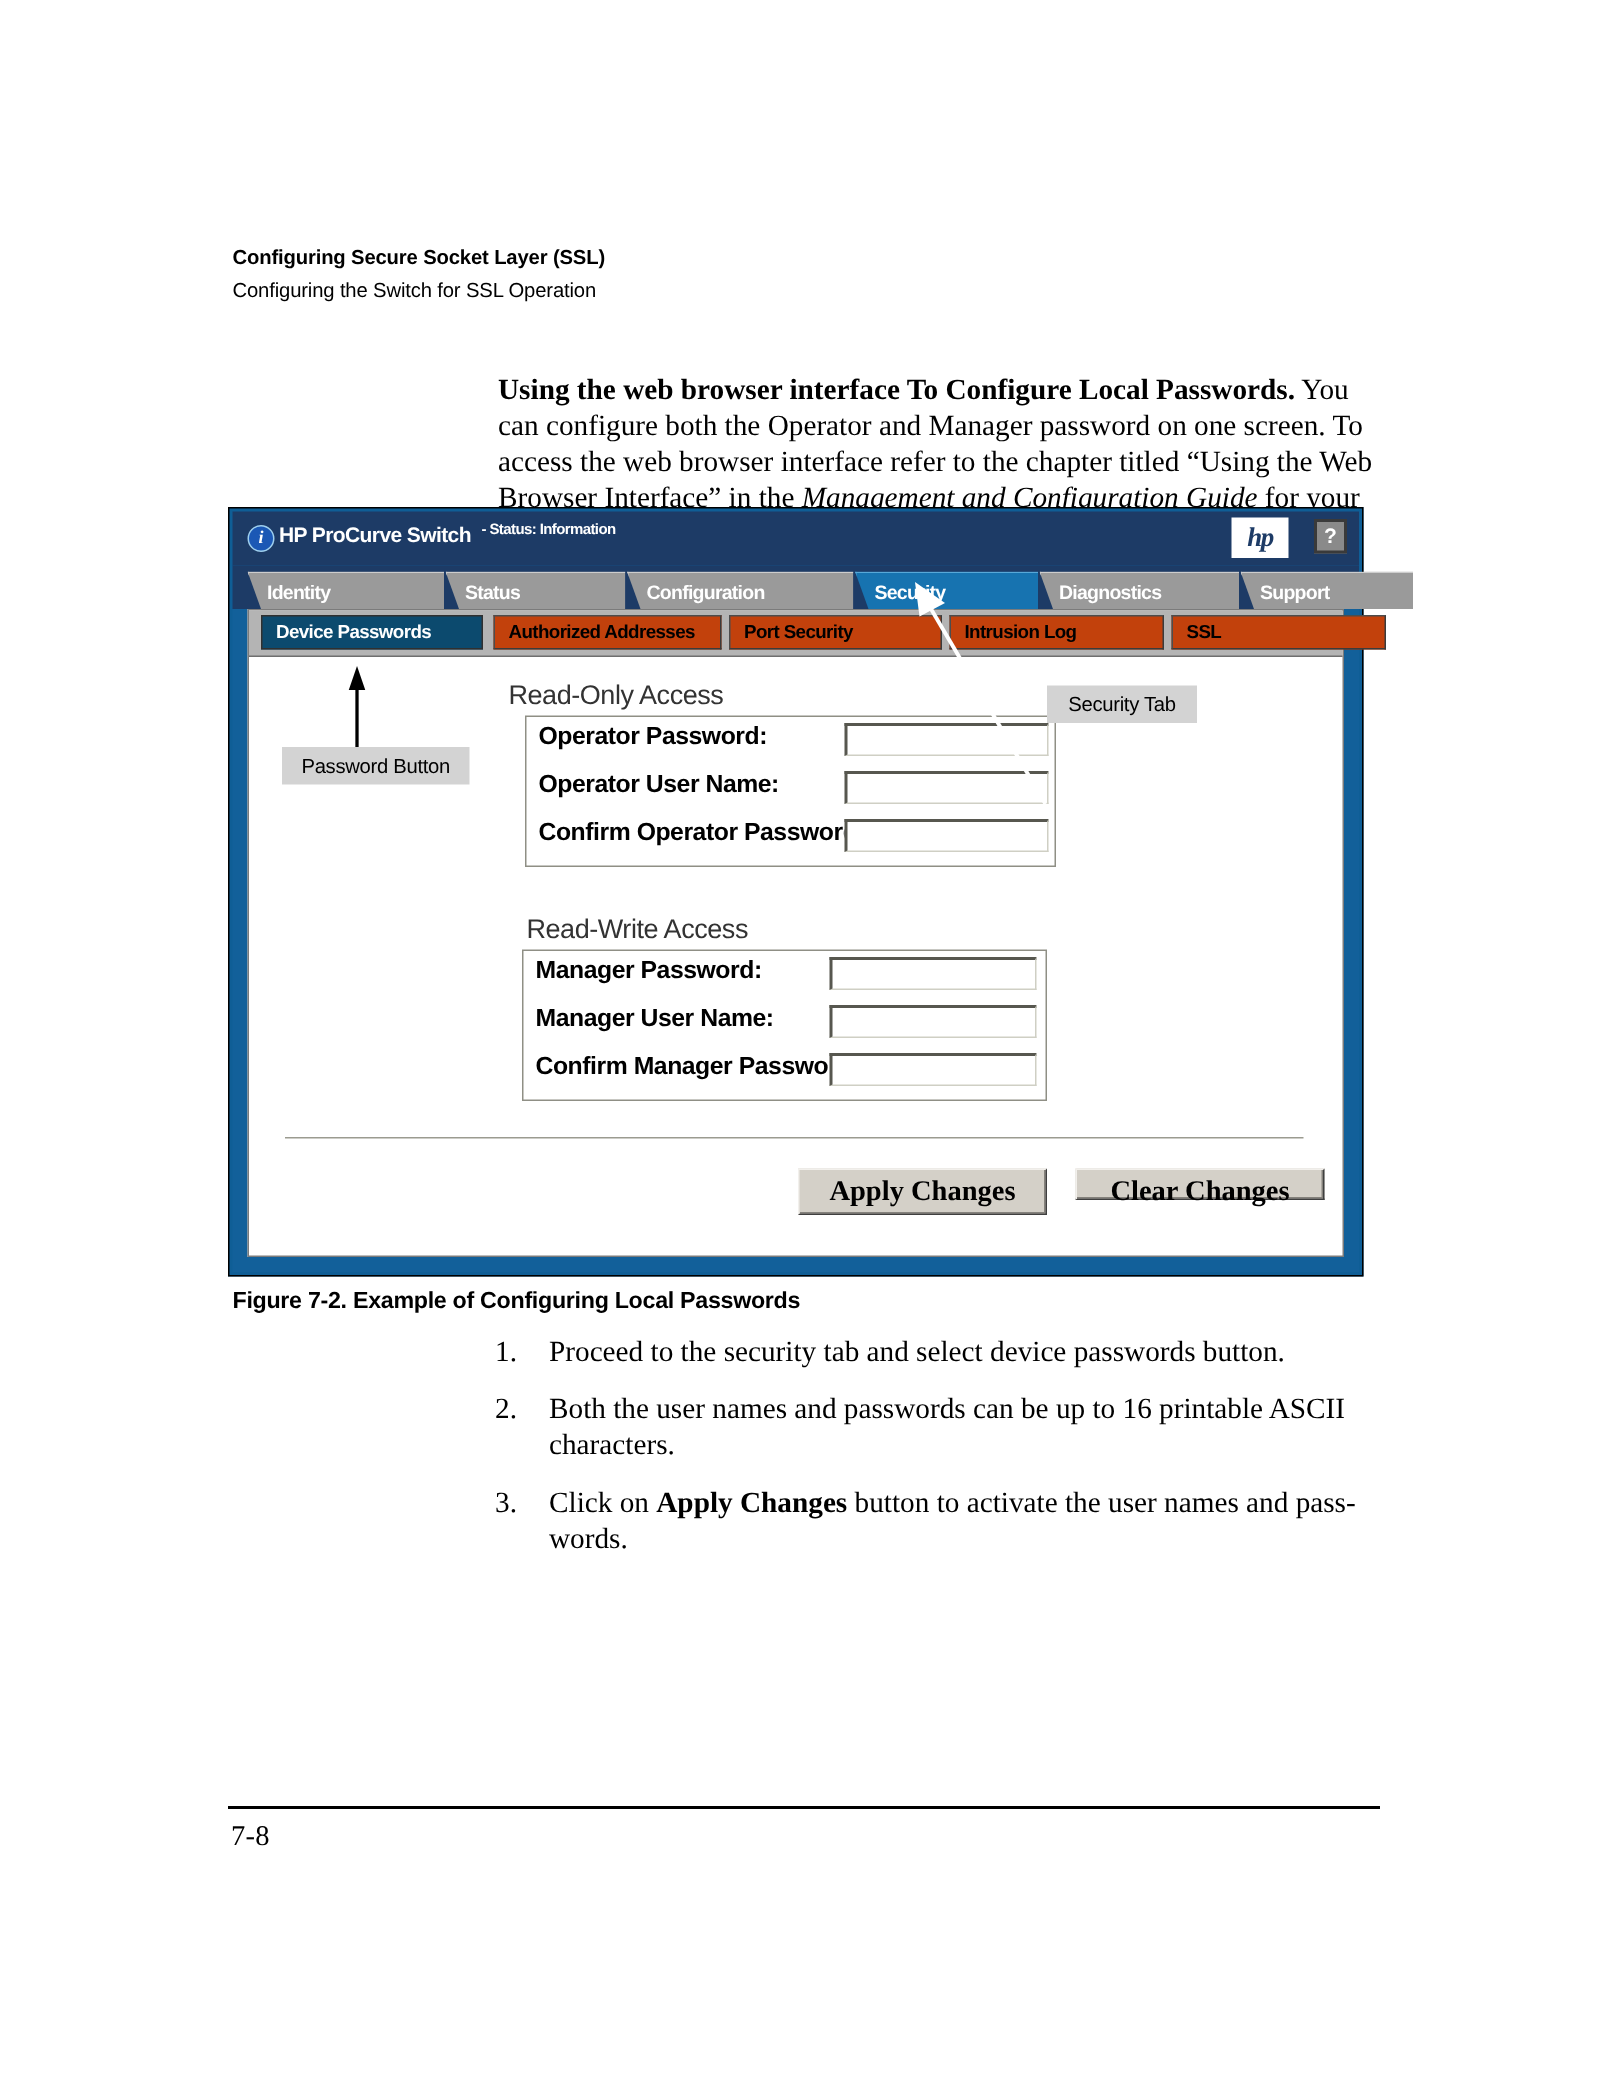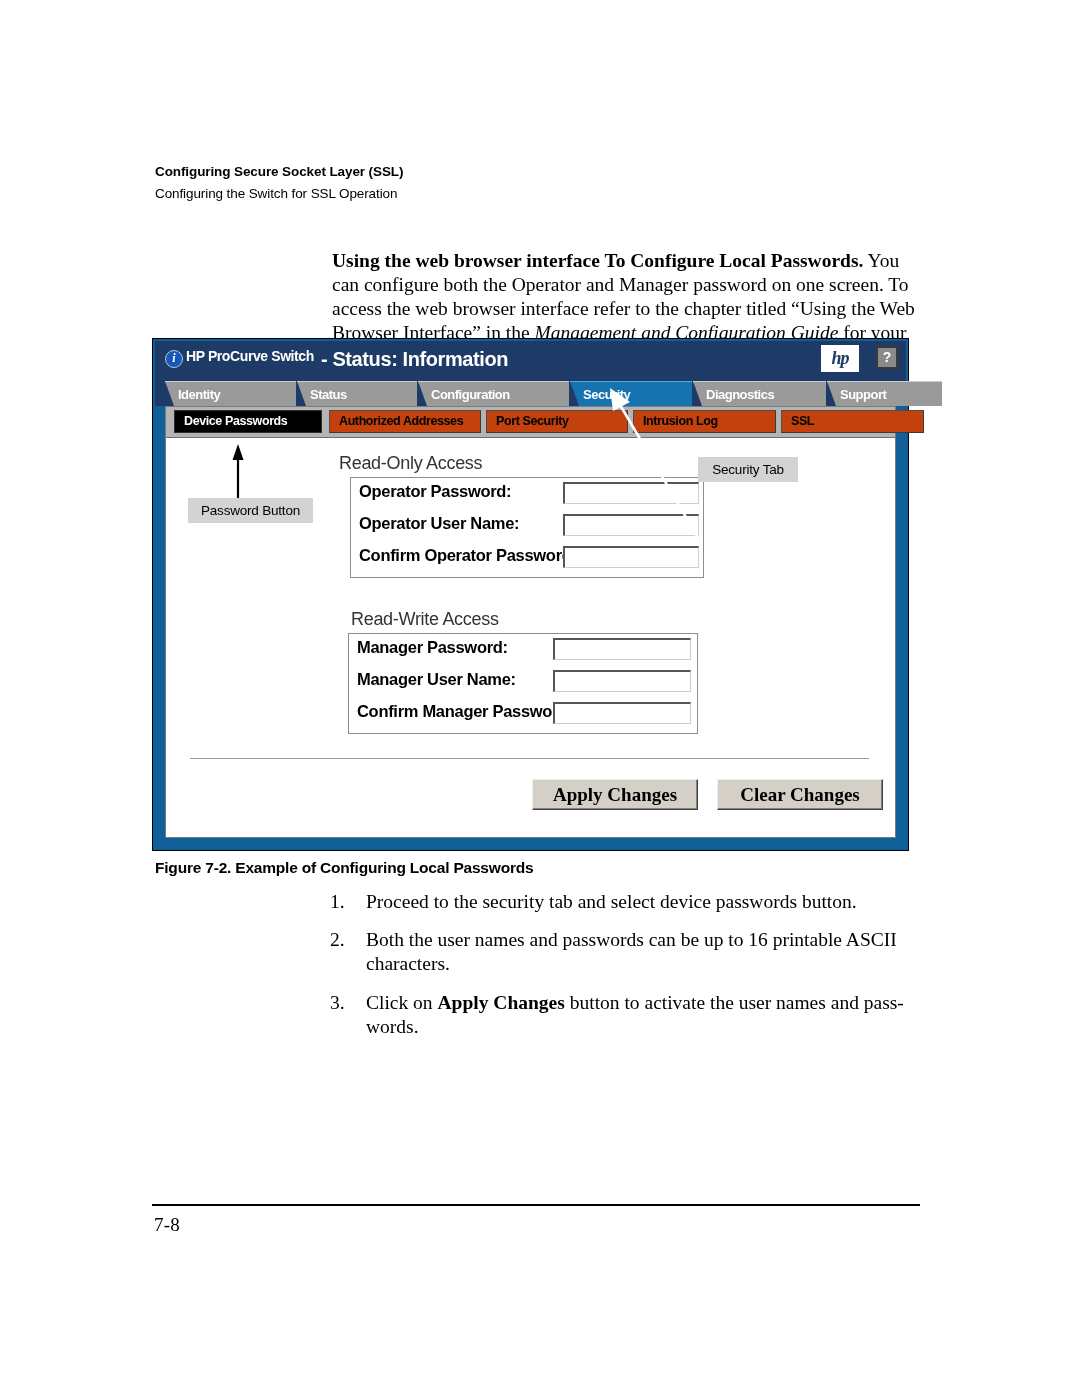--- a/index.html
+++ b/index.html
@@ -110,21 +110,21 @@
     font-size: 14px;
     letter-spacing: -0.4px;
     white-space: nowrap;
   }
   .title-status {
     position: absolute;
     left: 166px; top: 7px;
     color: #ffffff;
     font-family: "Liberation Sans", "DejaVu Sans", sans-serif;
     font-weight: bold;
-    font-size: 20px;
+    font-size: 10px;
     letter-spacing: -0.4px;
     white-space: nowrap;
   }
   .hp-logo {
     position: absolute;
     right: 47px; top: 4px;
     width: 38px; height: 27px;
     background: #ffffff;
     display: flex;
     align-items: center;
@@ -219,21 +219,21 @@
     font-family: "Liberation Sans", "DejaVu Sans", sans-serif;
     font-weight: bold;
     font-size: 12.5px;
     letter-spacing: -0.4px;
     line-height: 21px;
     padding-left: 9px;
     white-space: nowrap;
     overflow: hidden;
   }
   .subtab.selected {
-    background: #000000;
+    background: #0c4a6e;
     color: #ffffff;
     border-color: #303030;
   }
 
   
   .group-label {
     position: absolute;
     font-family: "Liberation Sans", "DejaVu Sans", sans-serif;
     font-size: 18px;
     letter-spacing: -0.3px;
@@ -437,21 +437,21 @@
             <input class="field-input" style="left: 204px; top: 4px; width: 138px;" type="text">
           </div>
           <div class="field-row" style="height:32px;">
             <span class="field-label">Confirm Manager Password:</span>
             <input class="field-input" style="left: 204px; top: 4px; width: 138px;" type="password">
           </div>
         </div>
 
         <div class="hr-divider" style="left:24px; top:351px; width:679px;"></div>
         <div class="dlg-btn" style="left:366px; top:372px; width:166px; height:31px;">Apply Changes</div>
-        <div class="dlg-btn" style="left:551px; top:372px; width:166px; height:31px;">Clear Changes</div>
+        <div class="dlg-btn" style="left:551px; top:372px; width:166px; height:21px;">Clear Changes</div>
       </div>
     </div>
   </div>
 
   <svg class="callout-arrow-svg" viewBox="0 0 757 513">
 
     <line x1="86" y1="172" x2="86" y2="117" stroke="#000000" stroke-width="2.2"></line>
     <polygon points="86,106 80.5,122 91.5,122" fill="#000000"></polygon>
 
     <line x1="545" y1="198" x2="464" y2="60" stroke="#ffffff" stroke-width="2.6"></line>

